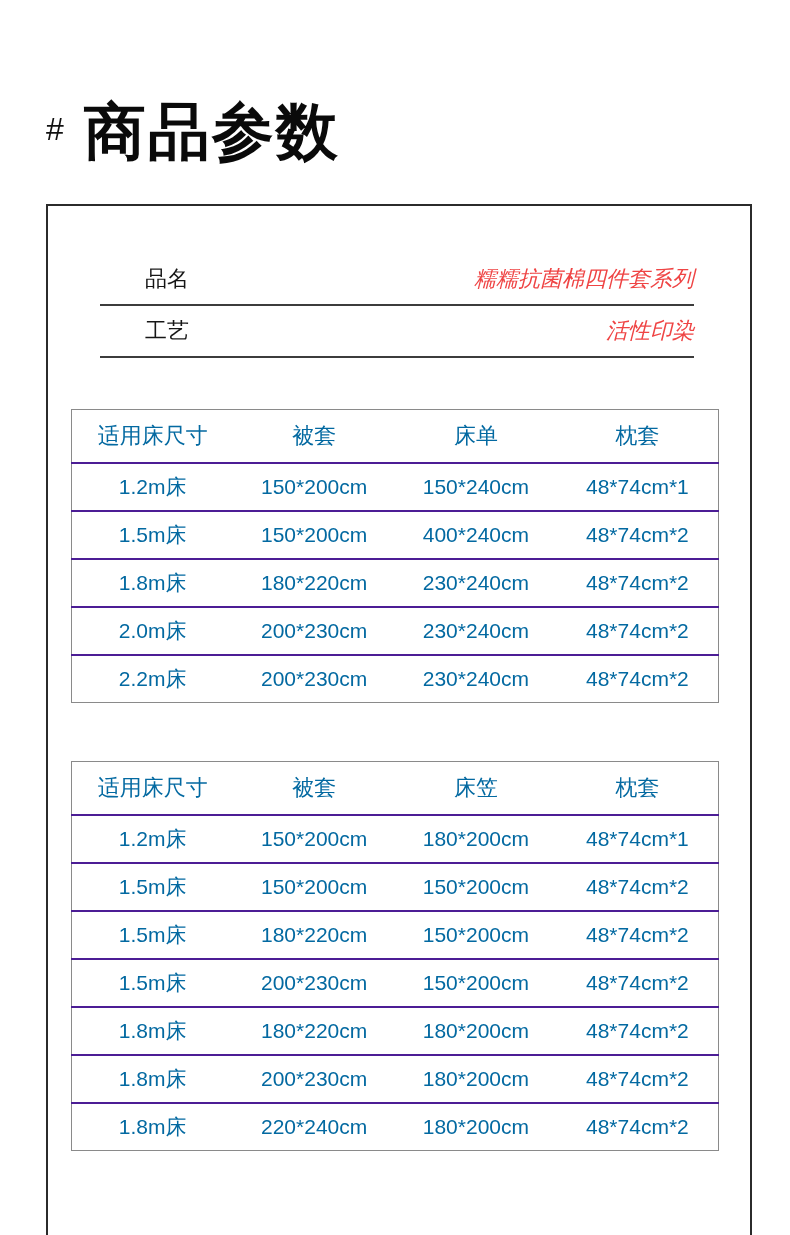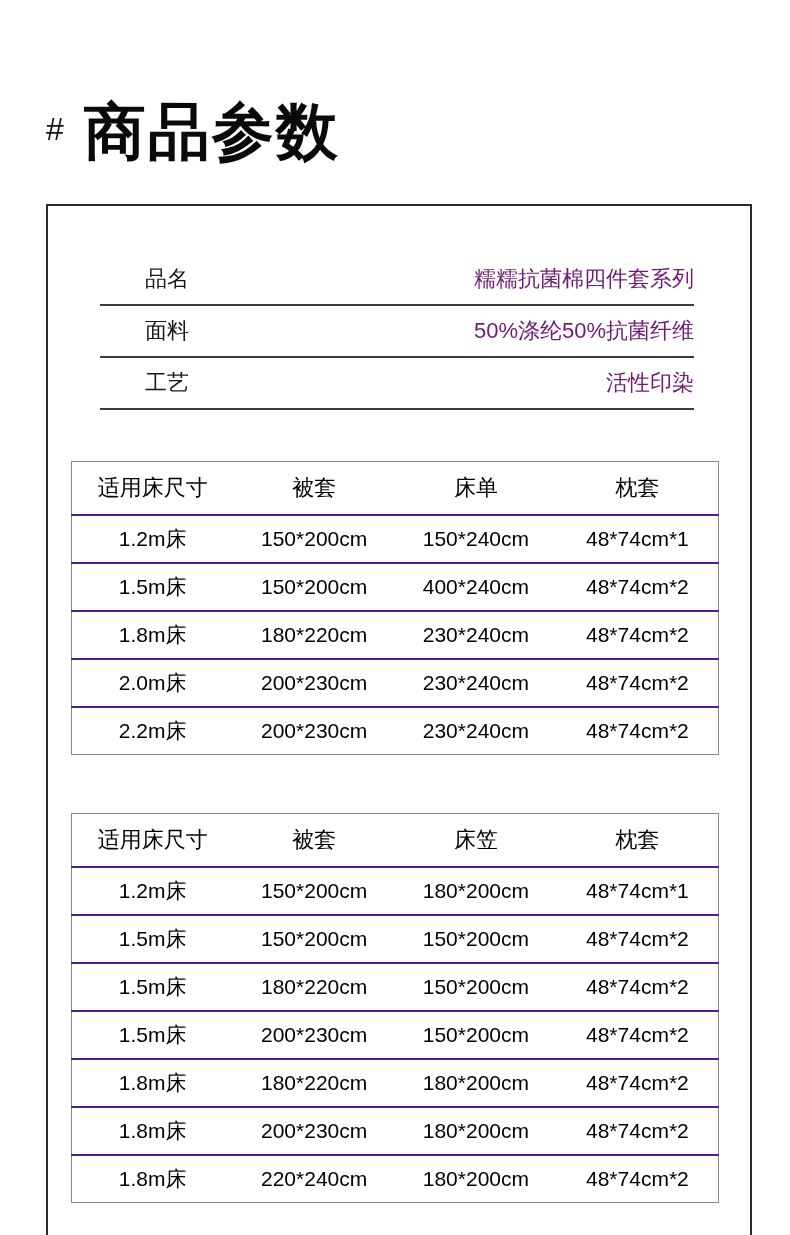--- a/index.html
+++ b/index.html
@@ -47,30 +47,30 @@
   .kv-row {
     display: flex;
     justify-content: space-between;
     align-items: center;
     height: 50px;
     border-bottom: 2px solid #3c3c3c;
     padding-left: 9px;
     font-size: 22px;
   }
   .kv-label { color: #161616; margin-left: 36px; }
-  .kv-value { color: #701a75; }
+  .kv-value { color: #ef4444; font-style: italic; }
   .size-table {
     border-collapse: collapse;
     table-layout: fixed;
     margin-left: 23px;
     width: 648px;
     border: 1px solid #8a8a8a;
     font-size: 21px;
     text-align: center;
-    color: #000000;
+    color: #0369a1;
   }
   .size-table.first { margin-top: 51px; }
   .size-table.second { margin-top: 58px; }
   .size-table th {
     height: 52px;
     font-weight: 400;
     font-size: 22px;
     padding: 0;
   }
   .size-table td {
@@ -85,24 +85,20 @@
 <div class="title-row">
   <span class="hash-mark">#</span>
   <h1 class="page-title">商品参数</h1>
 </div>
 
 <div class="panel">
   <div class="kv-list">
       <div class="kv-row">
         <span class="kv-label">品名</span>
         <span class="kv-value">糯糯抗菌棉四件套系列</span>
-      </div>
-      <div class="kv-row">
-        <span class="kv-label">面料</span>
-        <span class="kv-value">50%涤纶50%抗菌纤维</span>
       </div>
       <div class="kv-row">
         <span class="kv-label">工艺</span>
         <span class="kv-value">活性印染</span>
       </div>
     </div>
   <table class="size-table first">
       <thead>
         <tr>
           <th>适用床尺寸</th>

